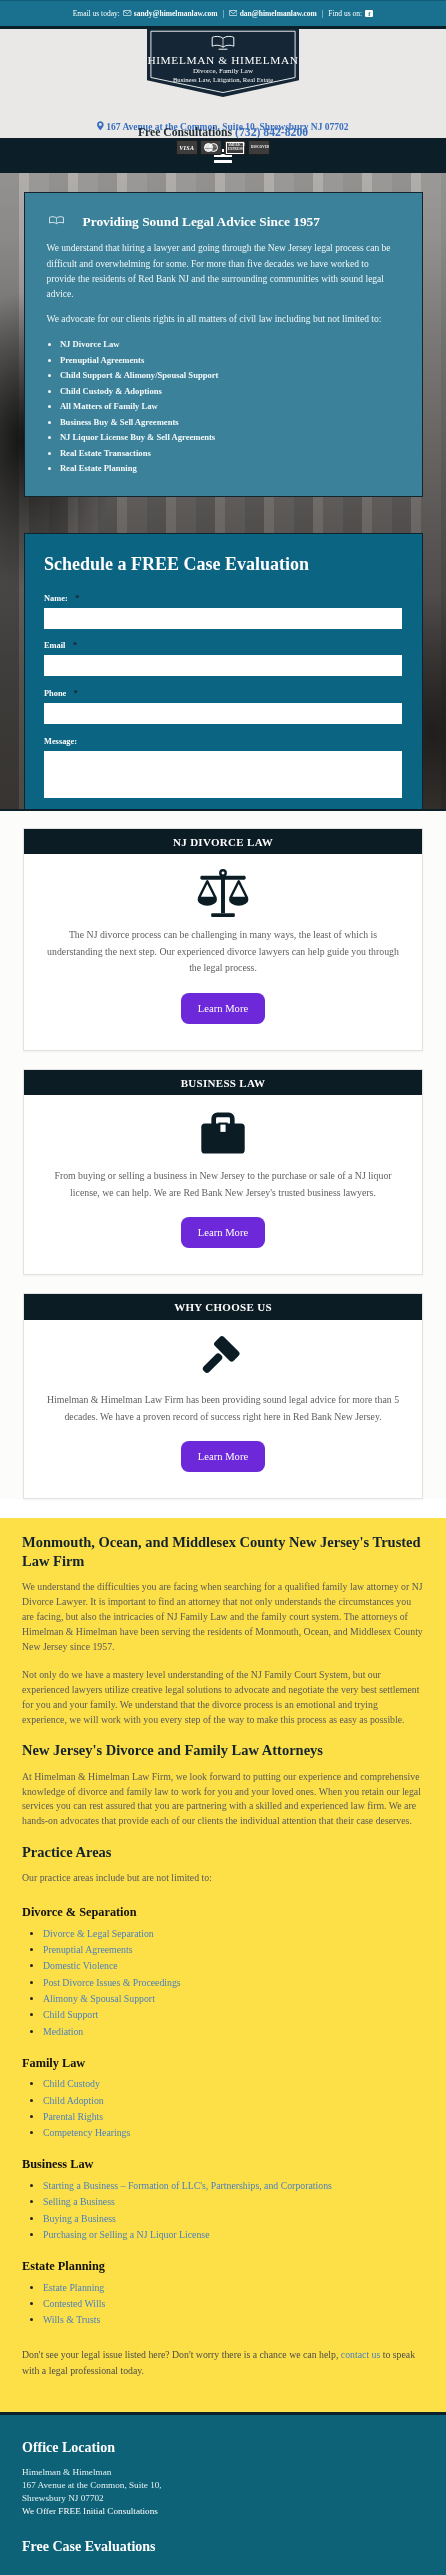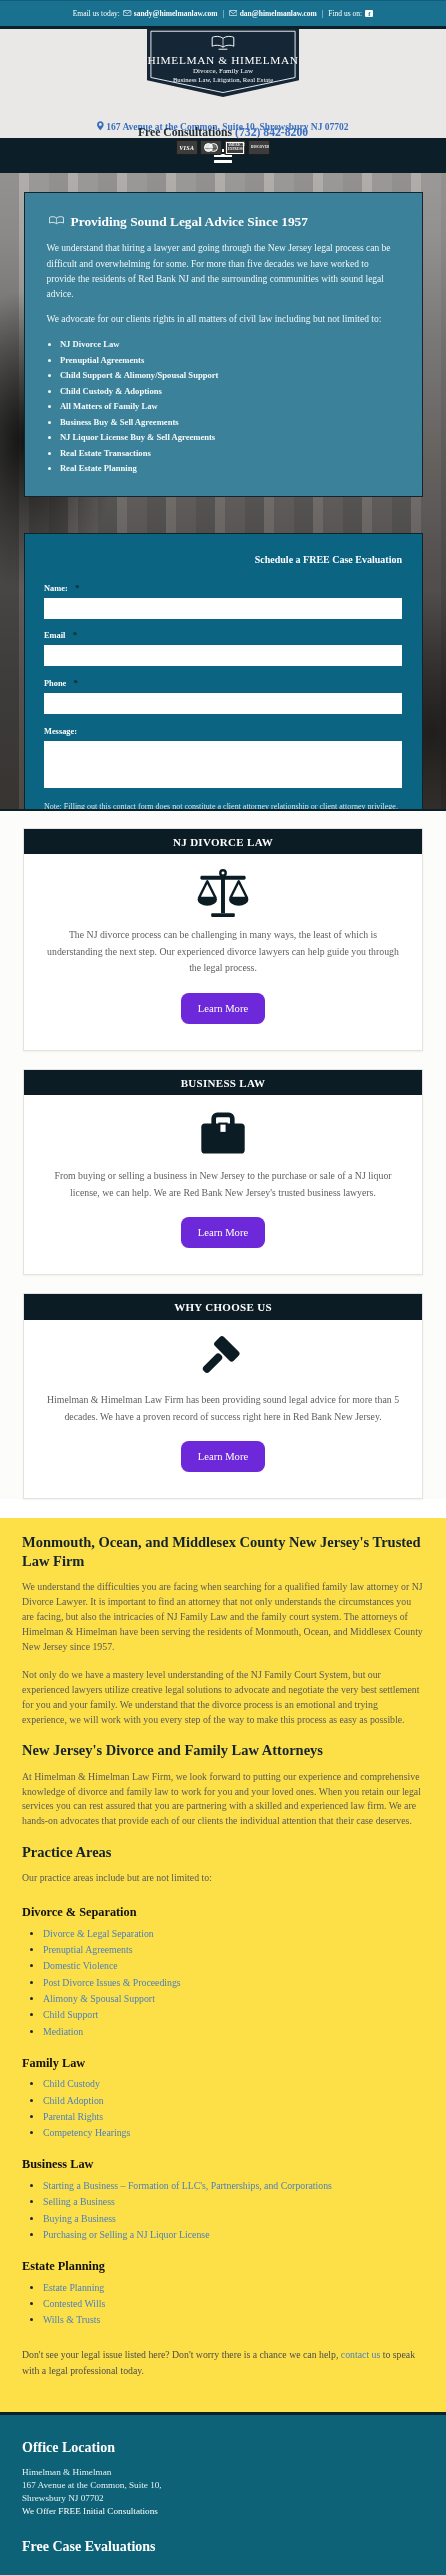--- a/index.html
+++ b/index.html
@@ -80,31 +80,31 @@
       radial-gradient(ellipse 145px 240px at 6% 42%, rgba(8,8,8,.9), rgba(8,8,8,0) 62%),
       radial-gradient(ellipse 167px 234px at 97% 88%, rgba(20,18,16,.75), rgba(20,18,16,0) 60%),
       repeating-linear-gradient(90deg, rgba(28,26,24,.35) 0 19px, rgba(96,90,84,.3) 19px 29px, rgba(52,48,46,.35) 29px 49px),
       linear-gradient(180deg, #d3d2d0 0%, #c6c5c3 10%, #a09f9d 26%, #807e7c 44%, #636160 62%, #504e4c 80%, #45423f 100%);
   }
   .infobox {
     width:399px; margin:19px auto 0; background:#3a8199; border:1.1px solid #14232c;
     padding:21px 22px 16.7px; color:#fff;
   }
   .infobox h2 {
-    margin:0 0 11px; font-size:13.4px; display:flex; align-items:center; gap:5px; color:#fff;
+    margin:0 0 11px; font-size:13.4px; display:flex; align-items:center; gap:17px; color:#fff;
   }
   .infobox p { margin:0 0 9px; font-size:9.5px; line-height:1.62; color:#f2f7f8; }
   .infobox ul { margin:12.3px 0 3.3px 13.4px; padding:0; }
   .infobox li { font-size:8.6px; font-weight:bold; margin-bottom:3.9px; line-height:1.35; color:#f6fafb; }
 
   .formbox {
     width:399px; margin:36px auto 0; background:#0c6483; border:1.1px solid #10222a;
     padding:15.6px 19.5px 27px;
   }
-  .form-title { text-align:right; color:#fff; font-size:10px; font-weight:bold; margin:4.5px 0 18px; }
+  .form-title { text-align:left; color:#fff; font-size:18px; font-weight:bold; margin:4.5px 0 18px; }
   .field-label { color:#fff; font-size:8.4px; font-weight:bold; }
   .req { color:#16242c; margin-left:5px; font-weight:bold; }
   .formbox input[type="text"] {
     width:100%; height:21px; border:none; margin:5px 0 11.7px; background:#fff;
     font-size:9px; padding:0 5.6px; font-family:"Liberation Serif", serif;
   }
   .formbox textarea {
     width:100%; height:47px; border:none; margin:5px 0 5.6px; background:#fff;
     font-size:9px; padding:4.5px 5.6px; resize:none; font-family:"Liberation Serif", serif;
   }

